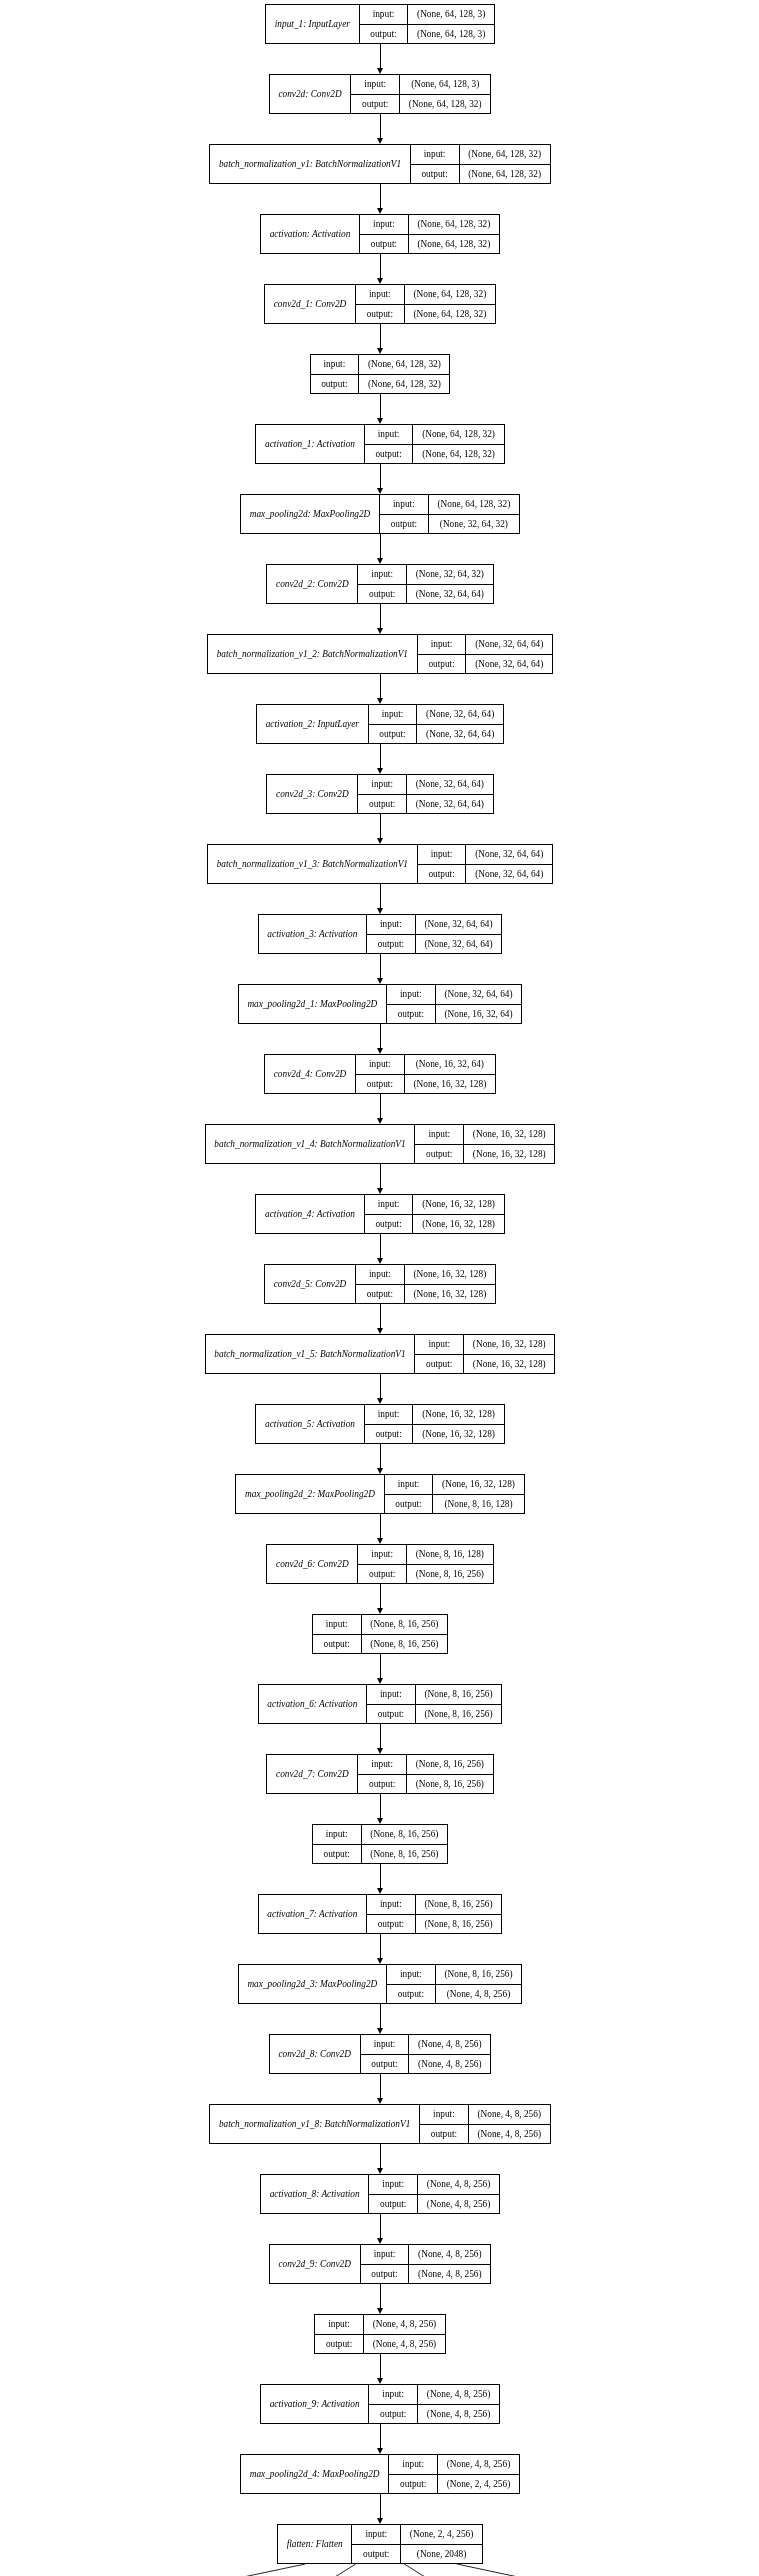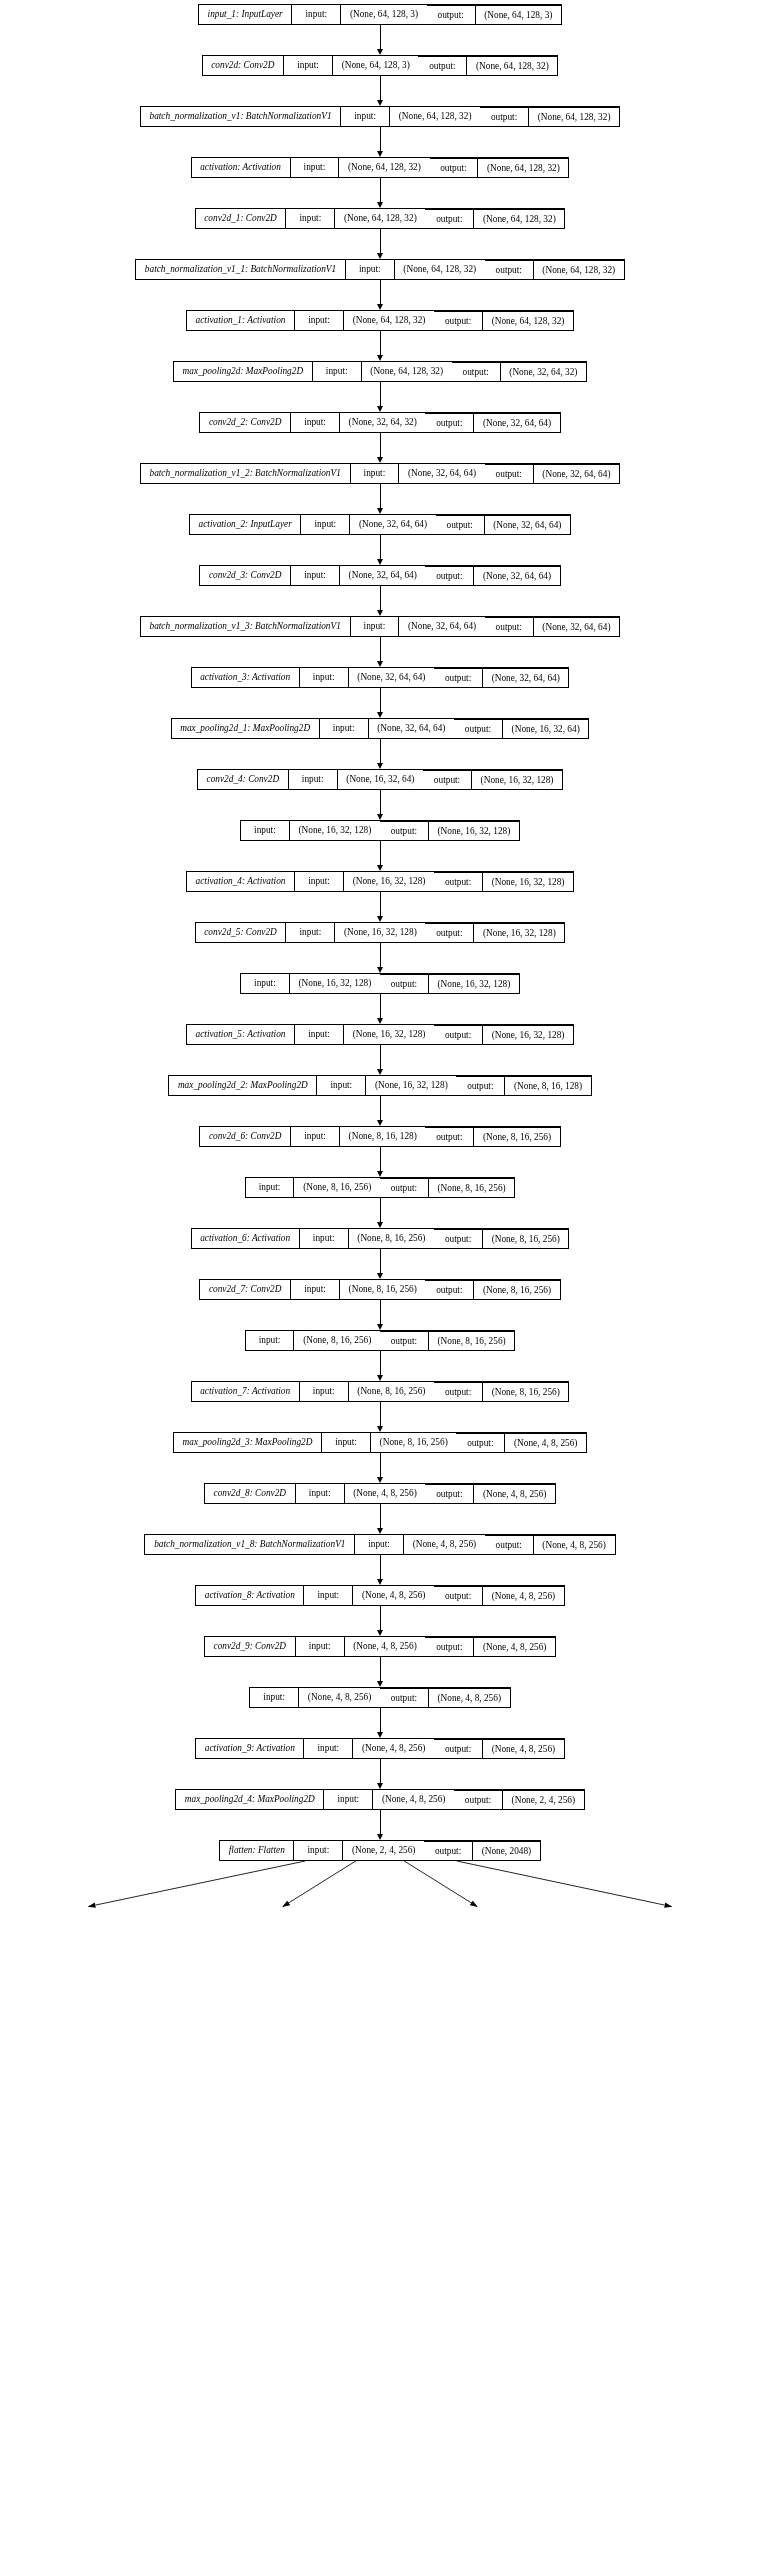--- a/index.html
+++ b/index.html
@@ -20,21 +20,21 @@
     background:#ffffff;
     box-sizing:border-box;
   }
   .node-name {
     display:flex; align-items:center;
     padding:0 8.7px;
     border-right:0.7px solid #000000;
     white-space:nowrap;
     font-style:italic;
   }
-  .io { display:flex; flex-direction:row; }
+  .io { display:flex; flex-direction:column; }
   .io-row { display:flex; align-items:stretch; height:19px; box-sizing:border-box; }
   .io-row + .io-row { border-top:0.7px solid #000000; }
   .io-label {
     display:flex; align-items:center; justify-content:center;
     padding:0 7.4px; min-width:33px;
     border-right:0.7px solid #000000;
     box-sizing:content-box;
   }
   .io-shape {
     display:flex; align-items:center; justify-content:center;
@@ -137,21 +137,20 @@
         <div class="io-label">output:</div>
         <div class="io-shape">(None, 64, 128, 32)</div>
       </div>
     </div>
   </div>
       <div class="arrow">
         <div class="line"></div>
         <div class="head"></div>
       </div>
       <div class="layer-node">
-    <div class="node-name">batch_normalization_v1_1: BatchNormalizationV1</div>
     <div class="io">
       <div class="io-row">
         <div class="io-label">input:</div>
         <div class="io-shape">(None, 64, 128, 32)</div>
       </div>
       <div class="io-row">
         <div class="io-label">output:</div>
         <div class="io-shape">(None, 64, 128, 32)</div>
       </div>
     </div>
@@ -324,20 +323,21 @@
         <div class="io-label">output:</div>
         <div class="io-shape">(None, 16, 32, 128)</div>
       </div>
     </div>
   </div>
       <div class="arrow">
         <div class="line"></div>
         <div class="head"></div>
       </div>
       <div class="layer-node">
+    <div class="node-name">batch_normalization_v1_4: BatchNormalizationV1</div>
     <div class="io">
       <div class="io-row">
         <div class="io-label">input:</div>
         <div class="io-shape">(None, 16, 32, 128)</div>
       </div>
       <div class="io-row">
         <div class="io-label">output:</div>
         <div class="io-shape">(None, 16, 32, 128)</div>
       </div>
     </div>
@@ -374,20 +374,21 @@
         <div class="io-label">output:</div>
         <div class="io-shape">(None, 16, 32, 128)</div>
       </div>
     </div>
   </div>
       <div class="arrow">
         <div class="line"></div>
         <div class="head"></div>
       </div>
       <div class="layer-node">
+    <div class="node-name">batch_normalization_v1_5: BatchNormalizationV1</div>
     <div class="io">
       <div class="io-row">
         <div class="io-label">input:</div>
         <div class="io-shape">(None, 16, 32, 128)</div>
       </div>
       <div class="io-row">
         <div class="io-label">output:</div>
         <div class="io-shape">(None, 16, 32, 128)</div>
       </div>
     </div>

